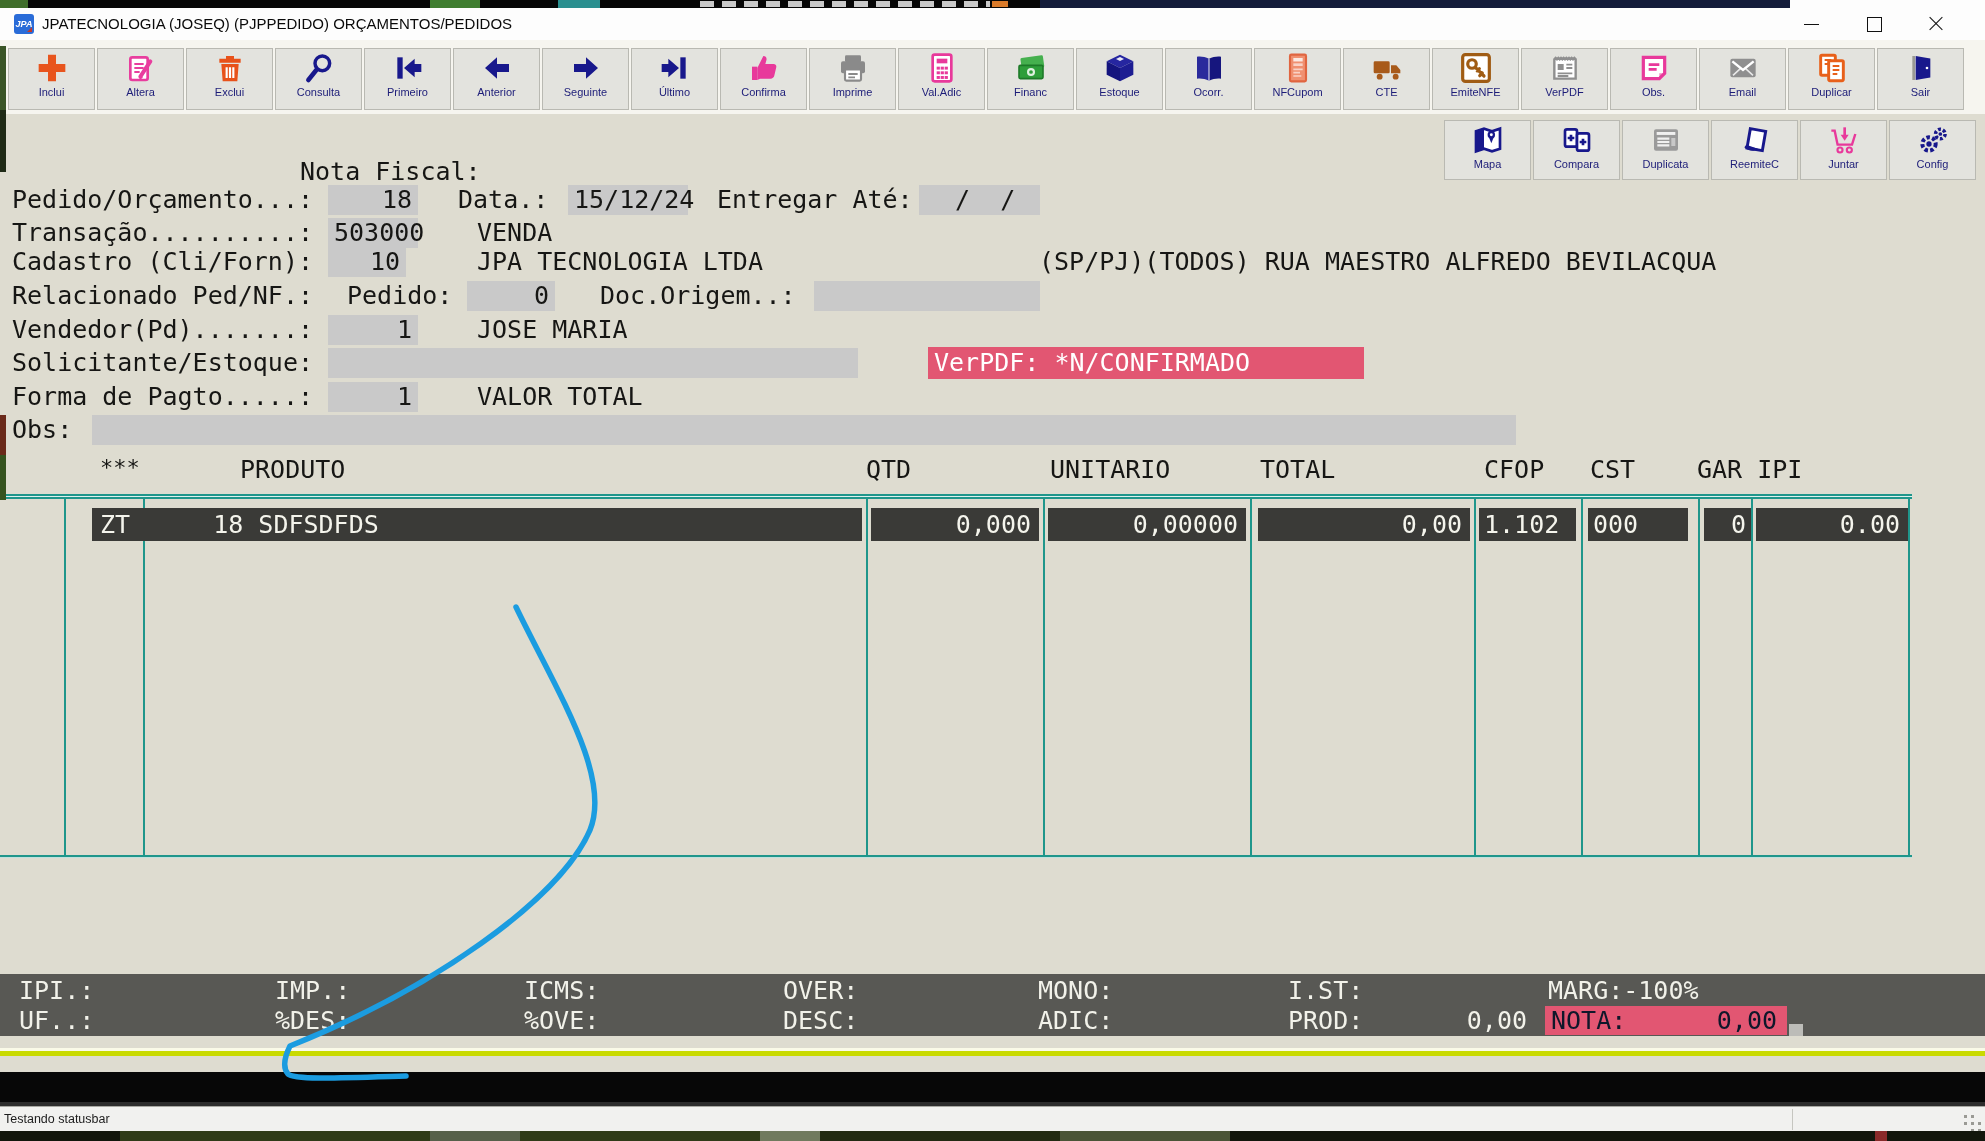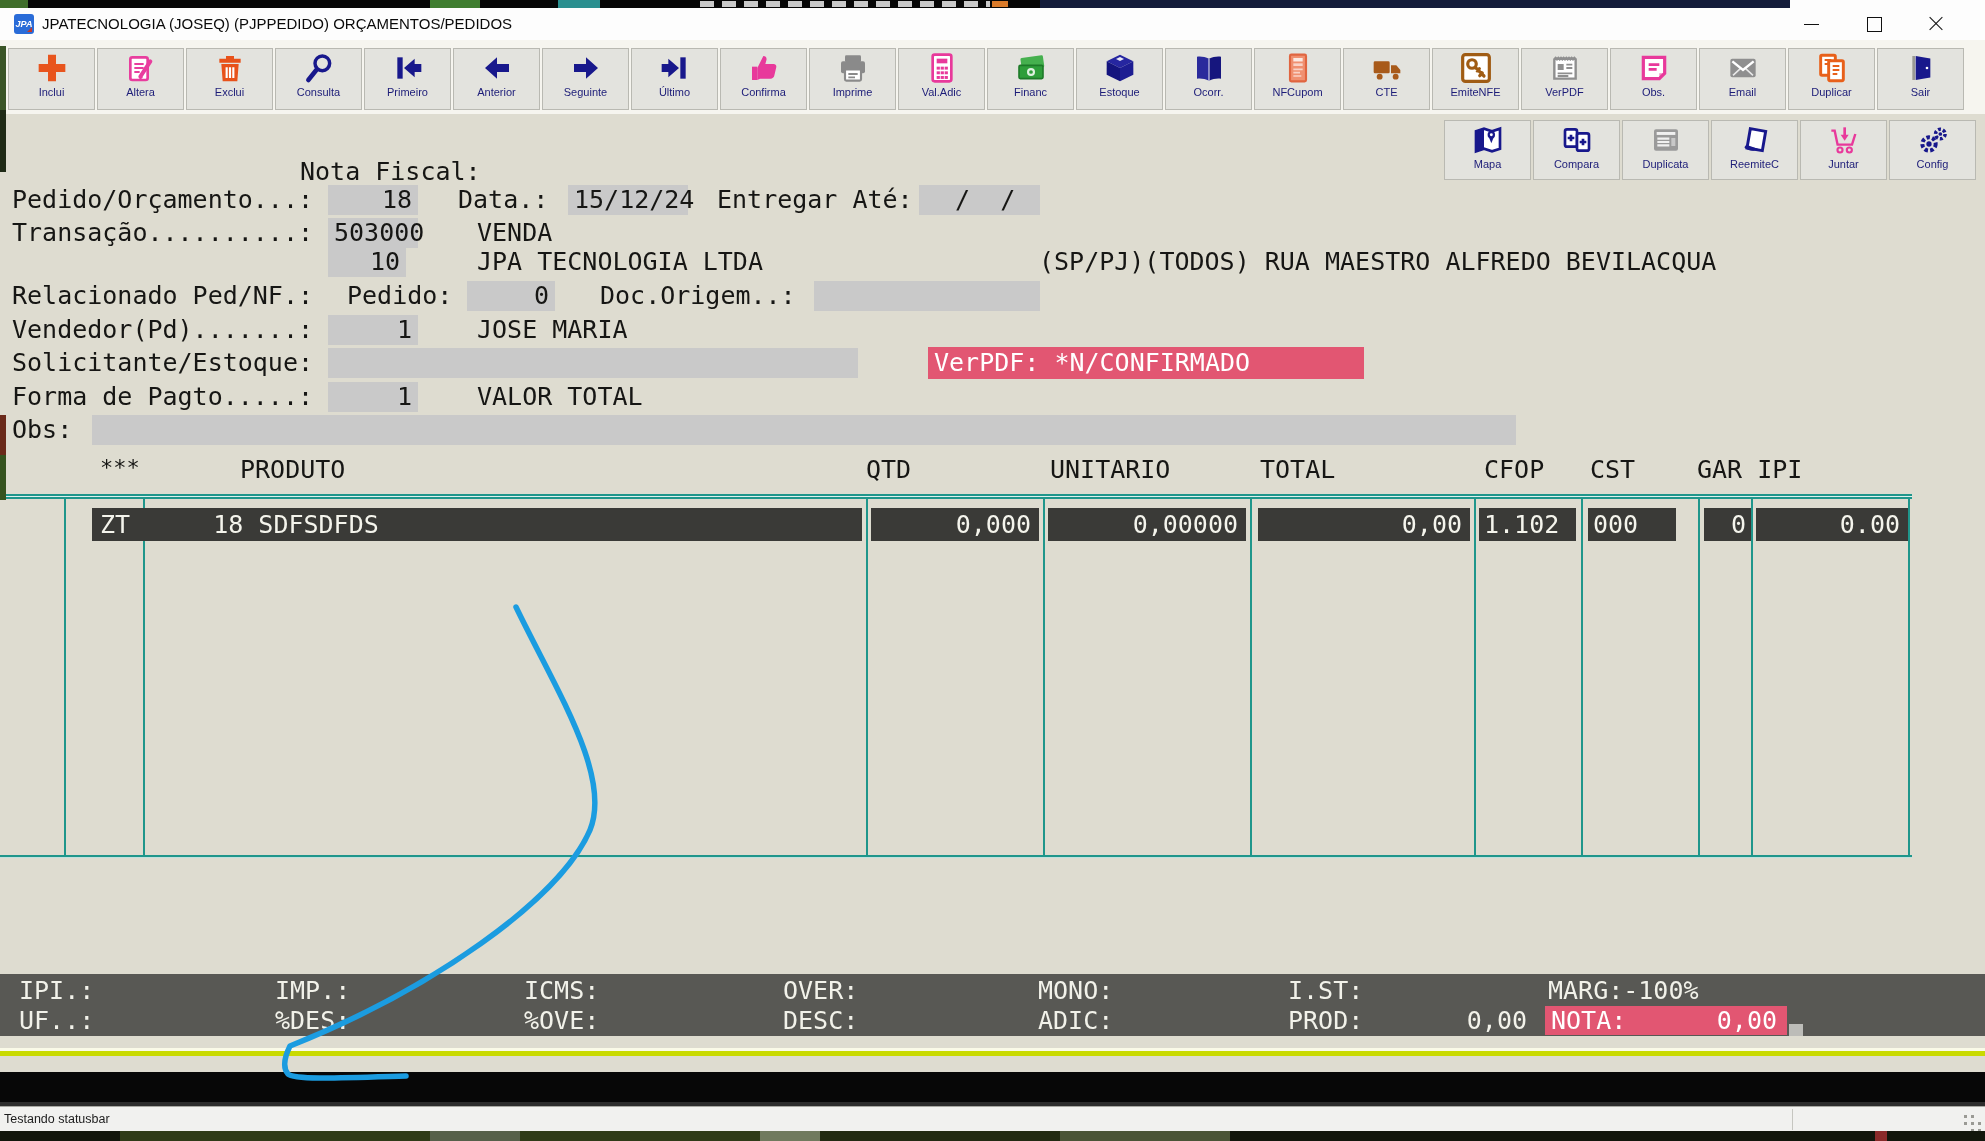--- a/index.html
+++ b/index.html
@@ -40,21 +40,21 @@
   .hline1{top:494px;height:5px;background:linear-gradient(#1f968b 0 2px,#def0ee 2px 3px,#1f968b 3px 5px);}
   .hline2{top:855px;height:3px;background:linear-gradient(#1f968b 0 2px,#bfe2de 2px 3px);}
   .vline{position:absolute;top:499px;height:356px;width:2px;background:#1f968b;}
   .grow{position:absolute;left:0;top:508px;width:1985px;height:33px;}
   .cell{position:absolute;top:0;height:33px;line-height:33px;background:#3a3a37;color:#f4f4ec;box-sizing:border-box;white-space:pre;}
   
   .panel{left:0;top:974px;width:1985px;height:62px;background:#585854;}
   .prow{position:absolute;left:0;width:1985px;height:30px;}
   .prow span{position:absolute;line-height:30px;color:#f2f2ea;white-space:pre;}
   .nota-box{position:absolute;left:1545px;top:0;width:242px;height:29px;background:#e25672;}
-  .nota-box span{position:absolute;line-height:29px;color:#ffffff;}
+  .nota-box span{position:absolute;line-height:29px;color:#0f172a;}
   .nota-cursor{left:1789px;top:1024px;width:14px;height:12px;background:#bcbcb8;}
   
   .pale-line{left:0;top:1048px;width:1985px;height:3px;background:#fafae8;}
   .chart-line{left:0;top:1051px;width:1985px;height:5px;background:#c9da00;}
   .black-bar{left:0;top:1072px;width:1985px;height:30px;background:#070707;border-bottom:4px solid #2d2d2d;box-sizing:content-box;}
   .statusbar{left:0;top:1106px;width:1985px;height:25px;background:#f1f1ef;border-top:1px solid #a8a8a2;}
   .status-text{position:absolute;left:4px;top:0;line-height:25px;font-size:12.5px;color:#1c1c1c;}
   .status-div{position:absolute;left:1792px;top:2px;width:1px;height:21px;background:#c6c6c0;}
   .grip{position:absolute;left:1964px;top:8px;width:3px;height:3px;background:#9a9a94;box-shadow:7px 7px #9a9a94,7px 0 #9a9a94,0 7px #9a9a94,14px 14px #9a9a94,14px 7px #9a9a94,7px 14px #9a9a94;}
   .bottom-strip{left:0;top:1131px;width:1985px;height:10px;background:#12160c;}
@@ -343,20 +343,21 @@
   <span class="field ta-l" style="left:919px;width:121px">  /  /</span>
 </div>
 
 <div class="frow mono" style="top:216px">
   <span class="lbl" style="left:12px">Transação..........:</span>
   <span class="field ta-r" style="left:328px;width:90px">503000</span>
   <span class="lbl" style="left:477px">VENDA</span>
 </div>
 
 <div class="frow mono" style="top:245px">
+  <span class="lbl" style="left:12px">Cadastro (Cli/Forn):</span>
   <span class="field ta-r" style="left:328px;width:78px">10</span>
   <span class="lbl" style="left:1039px">(SP/PJ)(TODOS) RUA MAESTRO ALFREDO BEVILACQUA</span>
   <span class="lbl" style="left:477px">JPA TECNOLOGIA LTDA</span>
 </div>
 
 <div class="frow mono" style="top:279px">
   <span class="lbl" style="left:12px">Relacionado Ped/NF.:</span>
   <span class="lbl" style="left:347px">Pedido:</span>
   <span class="field ta-r" style="left:467px;width:88px">0</span>
   <span class="lbl" style="left:600px">Doc.Origem..:</span>
@@ -411,21 +412,21 @@
 <div class="vline" style="left:1751px"></div>
 <div class="vline" style="left:1908px"></div>
 
 <div class="grow mono">
   <span class="cell ta-l" style="left:92px;width:64px;padding-left:8px">ZT</span>
   <span class="cell ta-l" style="left:147px;width:715px;padding-left:6px">    18 SDFSDFDS</span>
   <span class="cell ta-r" style="left:871px;width:168px;padding-right:8px">0,000</span>
   <span class="cell ta-r" style="left:1048px;width:198px;padding-right:8px">0,00000</span>
   <span class="cell ta-r" style="left:1258px;width:212px;padding-right:8px">0,00</span>
   <span class="cell ta-l" style="left:1479px;width:97px;padding-left:5px">1.102</span>
-  <span class="cell ta-l" style="left:1588px;width:88px;padding-left:5px">000</span>
+  <span class="cell ta-l" style="left:1588px;width:100px;padding-left:5px">000</span>
   <span class="cell ta-r" style="left:1704px;width:47px;padding-right:5px">0</span>
   <span class="cell ta-r" style="left:1756px;width:152px;padding-right:8px">0.00</span>
 </div>
 
 <div class="abs panel"></div>
 <div class="prow mono" style="top:976px">
   <span style="left:19px">IPI.:</span>
   <span style="left:275px">IMP.:</span>
   <span style="left:524px">ICMS:</span>
   <span style="left:783px">OVER:</span>

